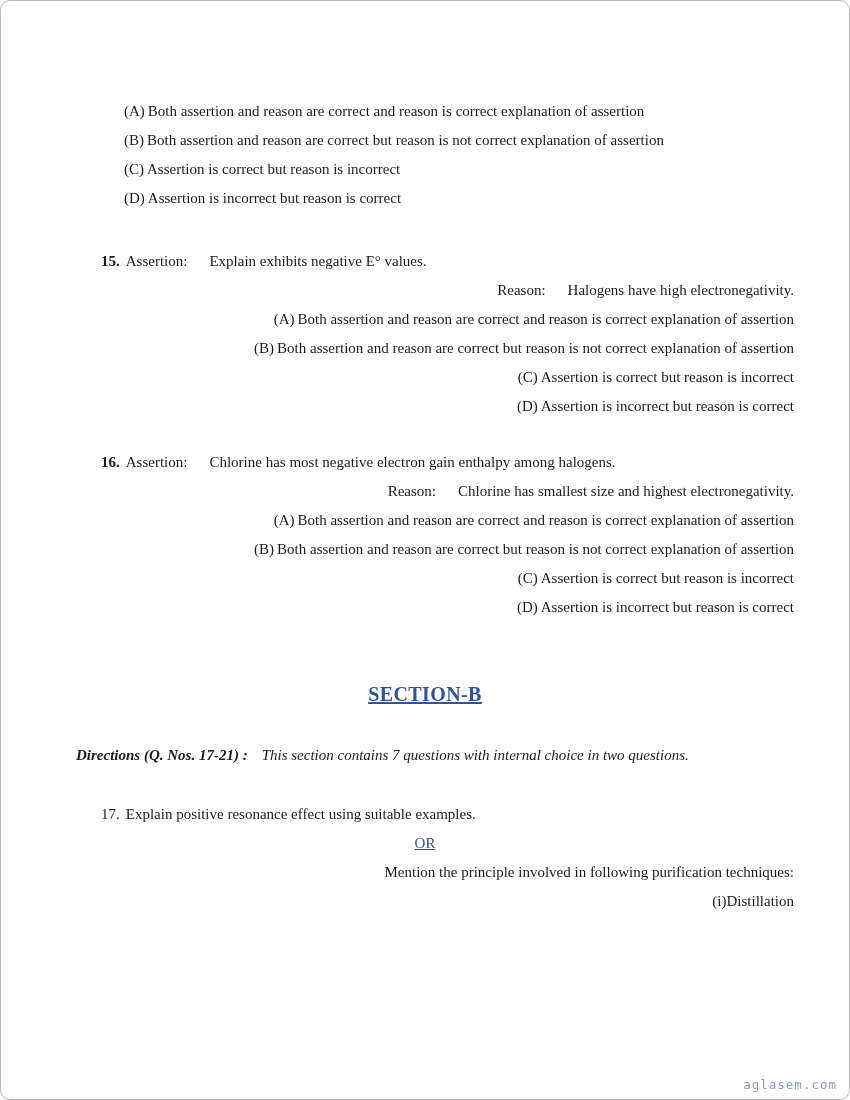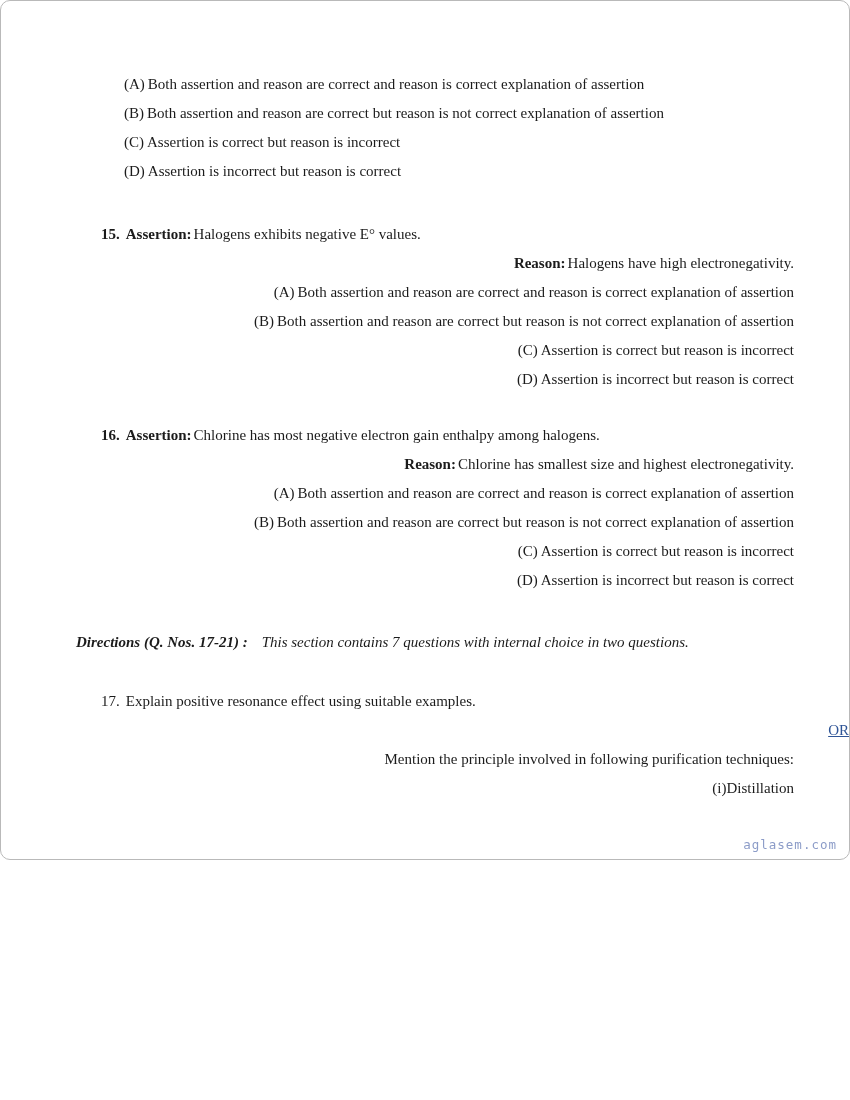--- a/index.html
+++ b/index.html
@@ -4,56 +4,56 @@
 <style>
   html, body { margin: 0; padding: 0; }
   body {
     width: 850px; height: 1100px;
     background: #ffffff;
     font-family: "Liberation Serif", serif;
     color: #1b1b1b;
   }
   .page {
     position: relative;
-    width: 850px; height: 860px;
+    width: 850px; height: 1100px;
     box-sizing: border-box;
     background: #ffffff;
     border: 1px solid #b9b9b9;
     border-radius: 10px;
     overflow: hidden;
-    padding-top: 69px;
+    padding-top: 96px;
   }
   .line { font-size: 15px; line-height: 29px; }
   .cont-opts { margin-left: 123px; margin-right: 55px; }
   .opt .opt-label { margin-right: 3px; }
   .qblock { margin-left: 100px; margin-right: 55px; }
   .qblock .sub { margin-left: 23px; text-align: right; }
   .qnum { font-weight: bold; margin-right: 6px; }
   .qnum-reg { margin-right: 6px; }
-  .lbl { font-weight: bold; margin-right: 2px; }
+  .lbl { font-weight: normal; margin-right: 22px; }
   .q15 { margin-top: 34px; }
   .q16 { margin-top: 27px; }
   .section-title {
     margin-top: 58px;
     text-align: center;
     font-size: 20px; font-weight: bold; line-height: 28px;
   }
   .section-title span {
     color: var(--accent-blue, #2e5496);
     text-decoration: underline;
     letter-spacing: 0.4px;
   }
   .directions {
     margin: 33px 55px 0 75px;
     font-style: italic;
     font-size: 15px; line-height: 28px;
   }
   .dir-label { font-weight: bold; margin-right: 14px; }
   .q17 { margin-top: 31px; }
-  .or-line { text-align: right; font-size: 15px; line-height: 29px; }
+  .or-line { text-align: center; font-size: 15px; line-height: 29px; }
   .or-line span { color: var(--accent-blue, #2e5496); text-decoration: underline; }
   .subparts .sub-label { display: inline-block; min-width: 26px; }
   .footer {
     position: absolute; bottom: 47px; left: 0; width: 100%;
     text-align: center;
     font-size: 13px; font-weight: bold;
     color: #111111;
   }
   .watermark {
     position: absolute; right: 12px; bottom: 7px;
@@ -70,37 +70,38 @@
 <div class="page">
 
   <div class="cont-opts">
     <div class="line opt"><span class="opt-label">(A)</span><span>Both assertion and reason are correct and reason is correct explanation of assertion</span></div>
     <div class="line opt"><span class="opt-label">(B)</span><span>Both assertion and reason are correct but reason is not correct explanation of assertion</span></div>
     <div class="line opt"><span class="opt-label">(C)</span><span>Assertion is correct but reason is incorrect</span></div>
     <div class="line opt"><span class="opt-label">(D)</span><span>Assertion is incorrect but reason is correct</span></div>
   </div>
 
   <div class="qblock q15">
-    <div class="line"><span class="qnum">15.</span><span class="lbl">Assertion:</span><span>Halogens exhibits negative E° values.</span></div>
+    <div class="line"><span class="qnum">15.</span><span class="lbl">Assertion:</span><span>Explain exhibits negative E° values.</span></div>
     <div class="line sub"><span class="lbl">Reason:</span><span>Halogens have high electronegativity.</span></div>
     <div class="line sub opt"><span class="opt-label">(A)</span><span>Both assertion and reason are correct and reason is correct explanation of assertion</span></div>
     <div class="line sub opt"><span class="opt-label">(B)</span><span>Both assertion and reason are correct but reason is not correct explanation of assertion</span></div>
     <div class="line sub opt"><span class="opt-label">(C)</span><span>Assertion is correct but reason is incorrect</span></div>
     <div class="line sub opt"><span class="opt-label">(D)</span><span>Assertion is incorrect but reason is correct</span></div>
   </div>
 
   <div class="qblock q16">
     <div class="line"><span class="qnum">16.</span><span class="lbl">Assertion:</span><span>Chlorine has most negative electron gain enthalpy among halogens.</span></div>
     <div class="line sub"><span class="lbl">Reason:</span><span>Chlorine has smallest size and highest electronegativity.</span></div>
     <div class="line sub opt"><span class="opt-label">(A)</span><span>Both assertion and reason are correct and reason is correct explanation of assertion</span></div>
     <div class="line sub opt"><span class="opt-label">(B)</span><span>Both assertion and reason are correct but reason is not correct explanation of assertion</span></div>
     <div class="line sub opt"><span class="opt-label">(C)</span><span>Assertion is correct but reason is incorrect</span></div>
     <div class="line sub opt"><span class="opt-label">(D)</span><span>Assertion is incorrect but reason is correct</span></div>
   </div>
 
+  <div class="section-title"><span>SECTION-B</span></div>
 
   <div class="directions">
     <div><span class="dir-label">Directions (Q. Nos. 17-21) :</span><span>This section contains 7 questions with internal choice in two questions.</span></div>
   </div>
 
   <div class="qblock q17">
     <div class="line"><span class="qnum-reg">17.</span><span>Explain positive resonance effect using suitable examples.</span></div>
   </div>
 
   <div class="or-line"><span>OR</span></div>

